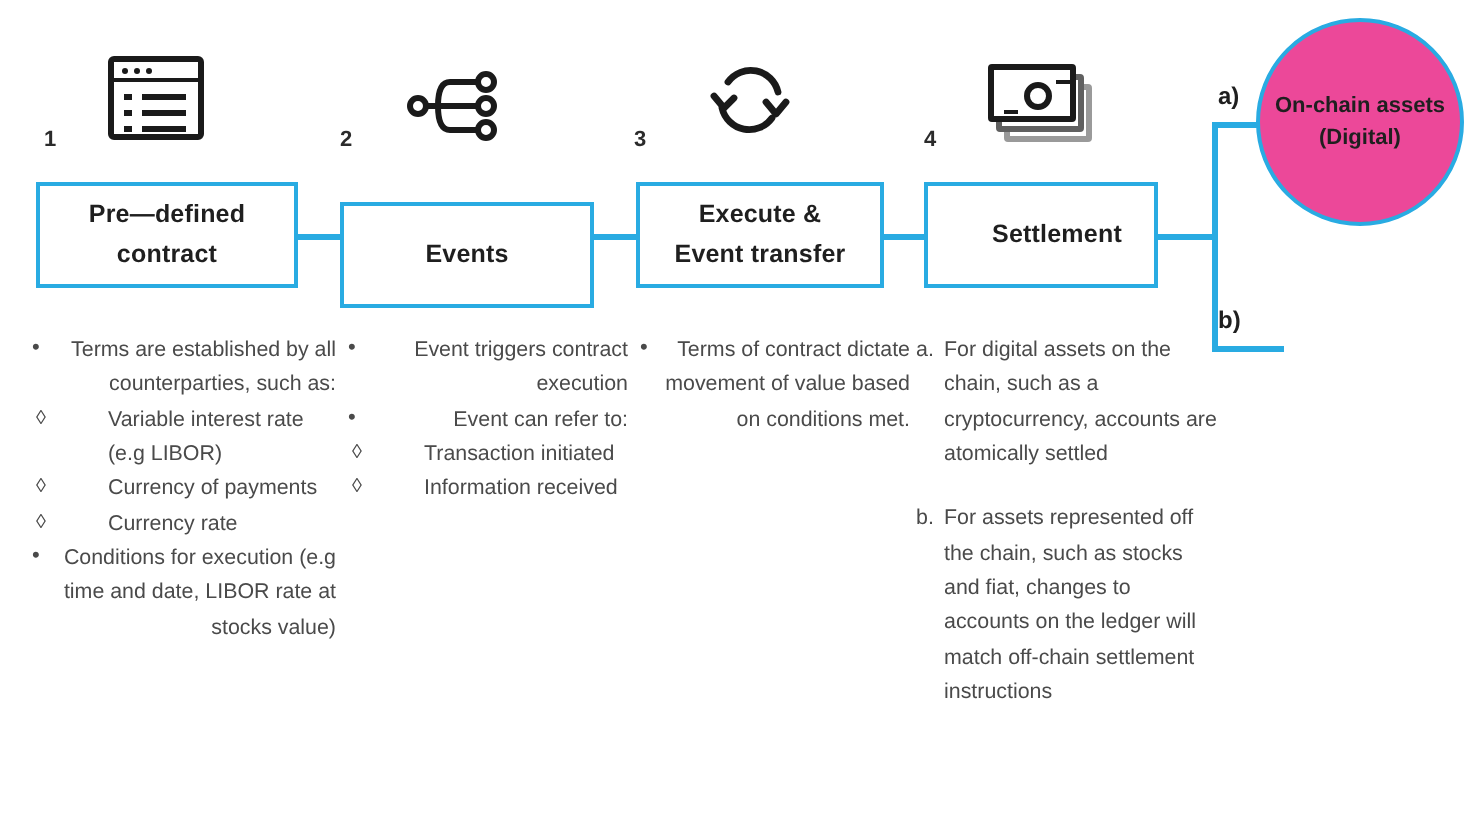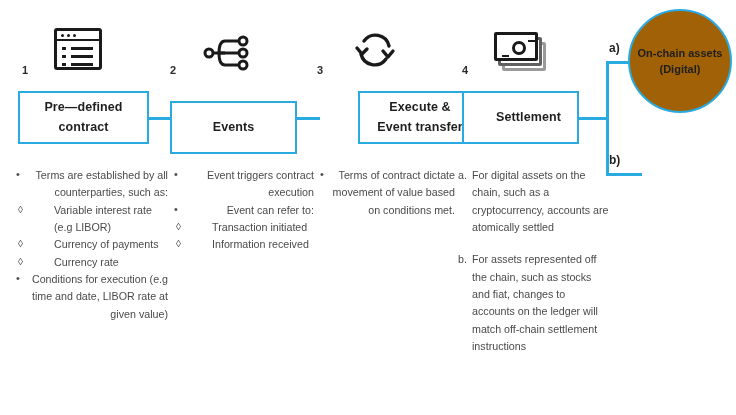--- a/index.html
+++ b/index.html
@@ -138,21 +138,21 @@
   .conn.v { width: 2.5px; }
 
   
   .asset-circle {
     position: absolute;
     width: 104px;
     height: 104px;
     border: 2.5px solid #29abe2;
     border-radius: 50%;
     box-sizing: border-box;
-    background: #a16207;
+    background: #ec4899;
     display: flex;
     flex-direction: column;
     align-items: center;
     justify-content: center;
     text-align: center;
     font-size: 11px;
     font-weight: bold;
     color: #1f1f1f;
     line-height: 1.5;
   }
@@ -279,21 +279,21 @@
       <div>contract</div>
     </div>
   </div>
 
   <div class="stage-box" style="left:170px; top:101px; width:127px; height:53px;">
     <div>
       <div>Events</div>
     </div>
   </div>
 
-  <div class="stage-box" style="left:318px; top:91px; width:124px; height:53px;margin-left:40px;">
+  <div class="stage-box" style="left:318px; top:91px; width:124px; height:53px;">
     <div>
       <div>Execute &amp;</div>
       <div>Event transfer</div>
     </div>
   </div>
 
   <div class="stage-box" style="left:462px; top:91px; width:117px; height:53px;padding-left:16px;">
     <div>
       <div>Settlement</div>
     </div>
@@ -306,21 +306,21 @@
     <div>On-chain assets</div>
     <div>(Digital)</div>
   </div>
 
 
   <div class="col" style="left:16px; top:167px; width:152px;">
     <div class="bullet-item">Terms are established by all counterparties, such as:</div>
     <div class="dia-item">Variable interest rate (e.g LIBOR)</div>
     <div class="dia-item">Currency of payments</div>
     <div class="dia-item">Currency rate</div>
-    <div class="bullet-item">Conditions for execution (e.g time and date, LIBOR rate at given value)</div>
+    <div class="bullet-item">Conditions for execution (e.g time and date, LIBOR rate at stocks value)</div>
   </div>
 
   <div class="col" style="left:174px; top:167px; width:140px;">
     <div class="bullet-item">Event triggers contract execution</div>
     <div class="bullet-item">Event can refer to:</div>
     <div class="dia-item">Transaction initiated</div>
     <div class="dia-item">Information received</div>
   </div>
 
   <div class="col" style="left:320px; top:167px; width:135px;">

